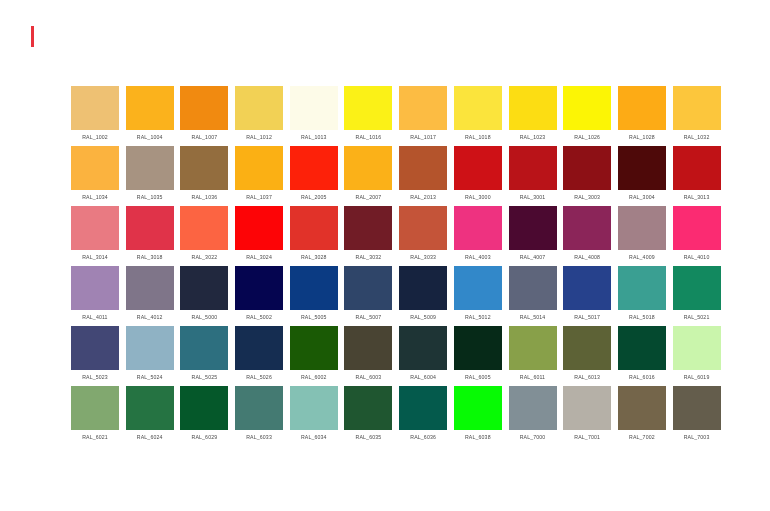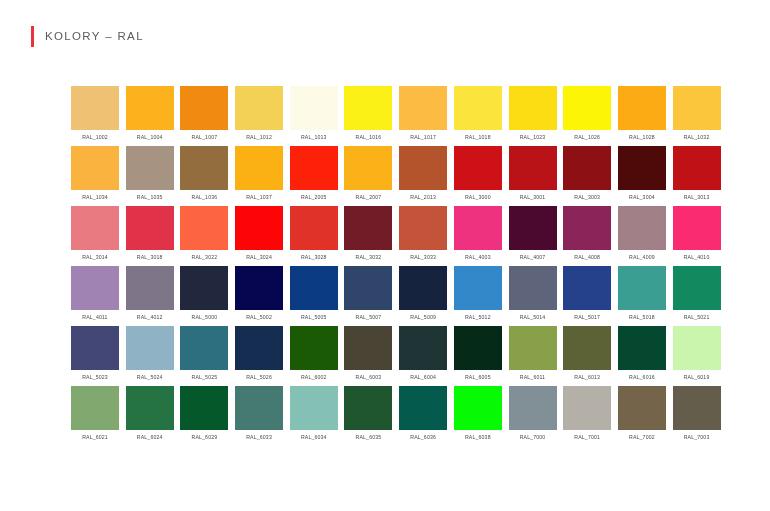--- a/index.html
+++ b/index.html
@@ -75,21 +75,20 @@
     white-space: nowrap;
     line-height: 8px;
     text-align: center;
   }
 </style>
 </head>
 <body>
 
 <div class="header">
   <div class="accent-bar"></div>
-  <div class="page-title">KOLORY – RAL</div>
 </div>
 
 <div class="palette" id="palette-grid">
     <div class="swatch-row">
       <div class="swatch-cell">
         <div class="swatch-chip" style="background: rgb(238, 193, 115);"></div>
         <div class="swatch-label">RAL_1002</div>
       </div>
       <div class="swatch-cell">
         <div class="swatch-chip" style="background: rgb(251, 178, 28);"></div>

